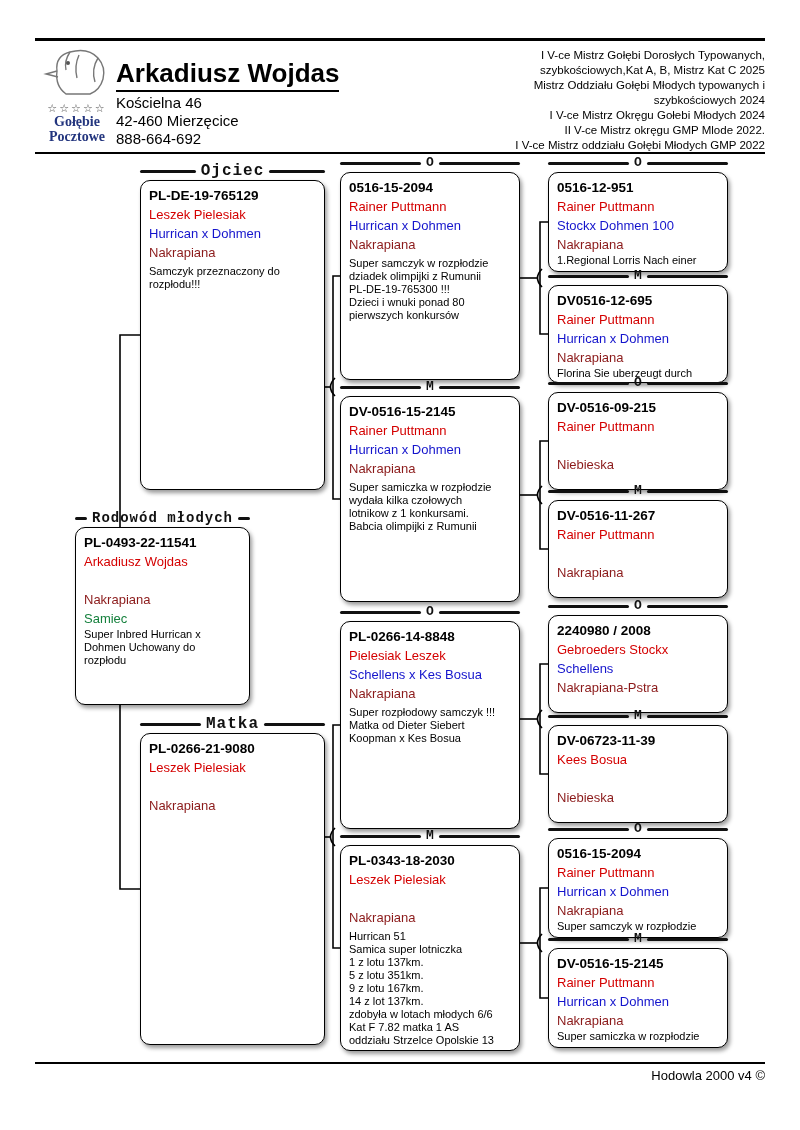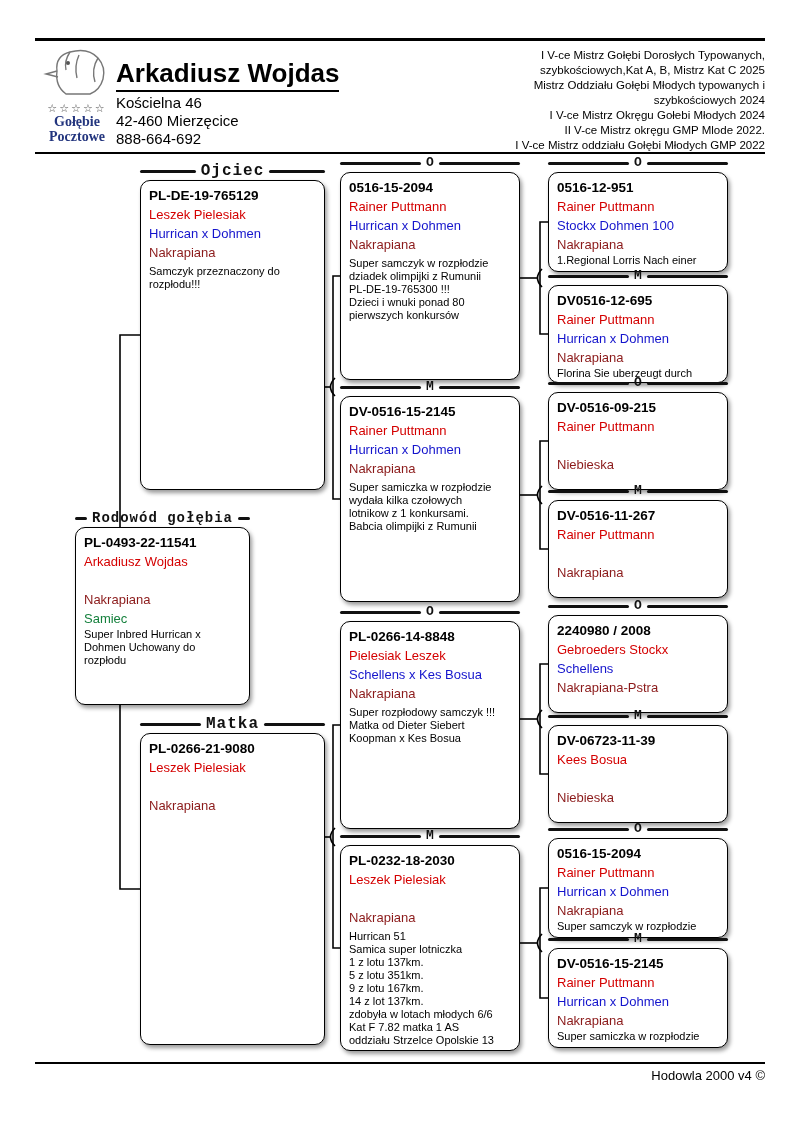--- a/index.html
+++ b/index.html
@@ -116,21 +116,21 @@
     <div class="row strain">Hurrican x Dohmen</div>
     <div class="row colorline">Nakrapiana</div>
     <div class="desc">Samczyk przeznaczony do
 rozpłodu!!!</div>
   </div>
 </div>
 
 <div class="node" style="left:75px;top:511px;width:175px">
   <div class="node-label">
     <span class="bar"></span>
-    <span class="lbl big" style="font-size:14px">Rodowód gołębia</span>
+    <span class="lbl big" style="font-size:14px">Rodowód młodych</span>
     <span class="bar"></span>
   </div>
   <div class="card" style="height:178px">
     <div class="row ring">PL-0493-22-11541</div>
     <div class="row breeder">Arkadiusz Wojdas</div>
     <div class="row strain"></div>
     <div class="row colorline">Nakrapiana</div>
     <div class="row sexline">Samiec</div>
     <div class="desc" style="margin-top:0">Super Inbred Hurrican x
 Dohmen Uchowany do
@@ -206,21 +206,21 @@
   </div>
 </div>
 
 <div class="node" style="left:340px;top:829px;width:180px">
   <div class="node-label">
     <span class="bar"></span>
     <span class="lbl">M</span>
     <span class="bar"></span>
   </div>
   <div class="card" style="height:206px">
-    <div class="row ring">PL-0232-18-2030</div>
+    <div class="row ring">PL-0343-18-2030</div>
     <div class="row breeder">Leszek Pielesiak</div>
     <div class="row strain"></div>
     <div class="row colorline">Nakrapiana</div>
     <div class="desc">Hurrican 51
 Samica super lotniczka
 1 z lotu 137km.
 5 z lotu 351km.
 9 z lotu 167km.
 14 z lot 137km.
 zdobyła w lotach młodych 6/6

